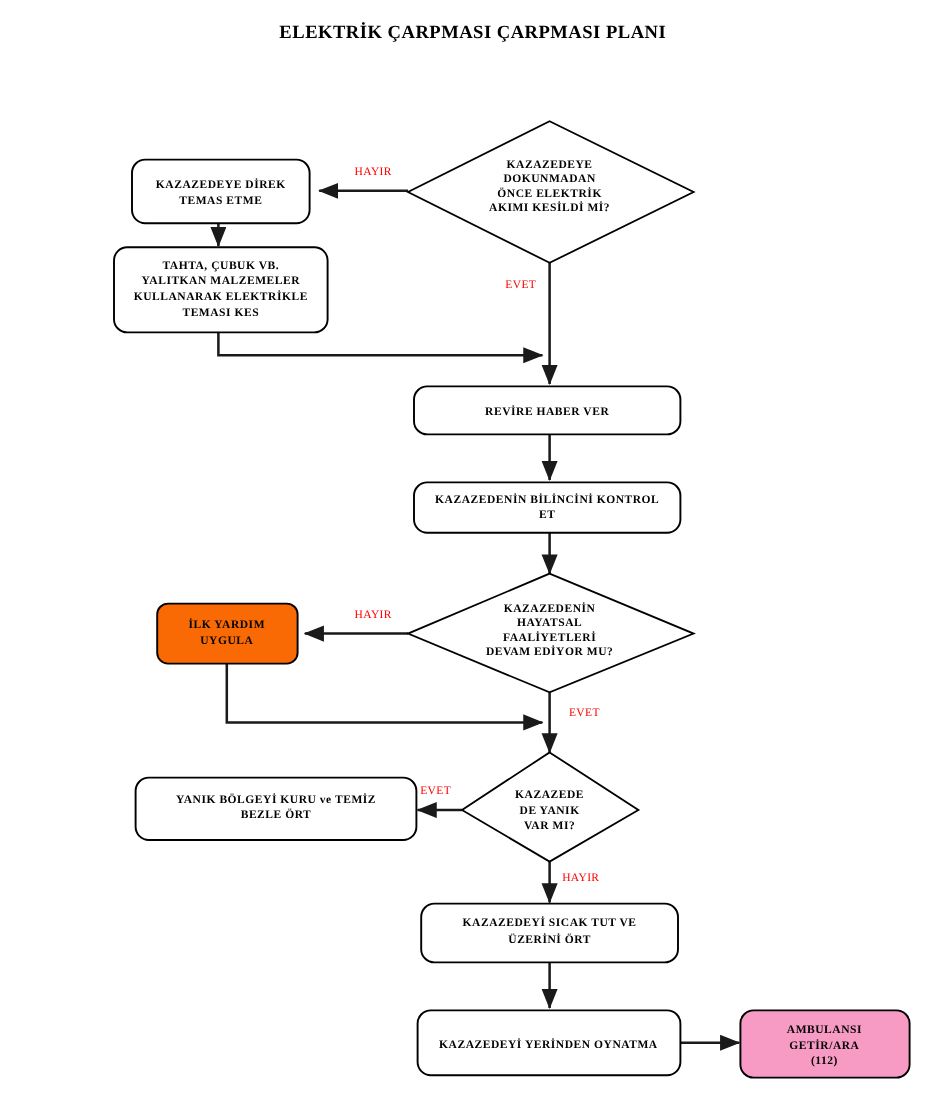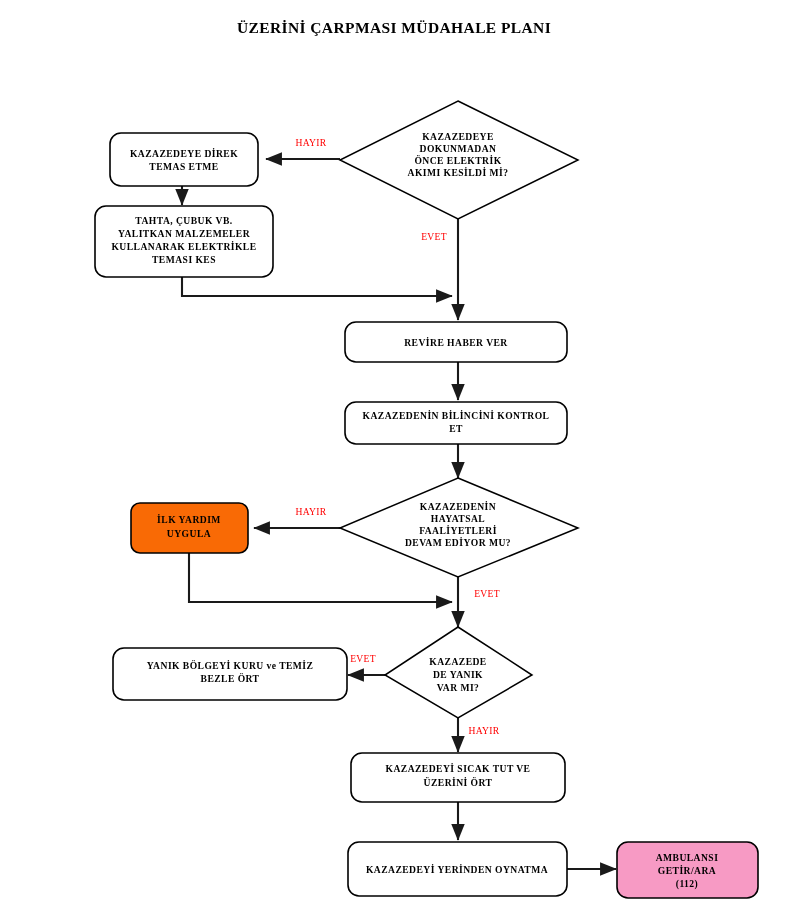--- a/index.html
+++ b/index.html
@@ -63,21 +63,21 @@
     fill: #ff0000;
     text-anchor: middle;
     letter-spacing: 0.3px;
   }
 </style>
 </head>
 <body>
 
 <div id="flowchart-root">
 
-  <div class="chart-title">ÜZERİNİ ÇARPMASI MÜDAHALE PLANI</div>
+  <div class="chart-title">ELEKTRİK ÇARPMASI ÇARPMASI PLANI</div>
 
   <svg class="flow-canvas" viewBox="0 0 788 920">
     <defs>
       <marker id="arrow" markerWidth="9" markerHeight="9" refX="7.6" refY="3.2" orient="auto" markerUnits="strokeWidth">
         <path d="M0,0 L8,3.2 L0,6.4 z" fill="#1a1a1a"></path>
       </marker>
     </defs>
 
     <g>
       <path class="edge-line" d="M340,159 L266,159" marker-end="url(#arrow)"></path>

